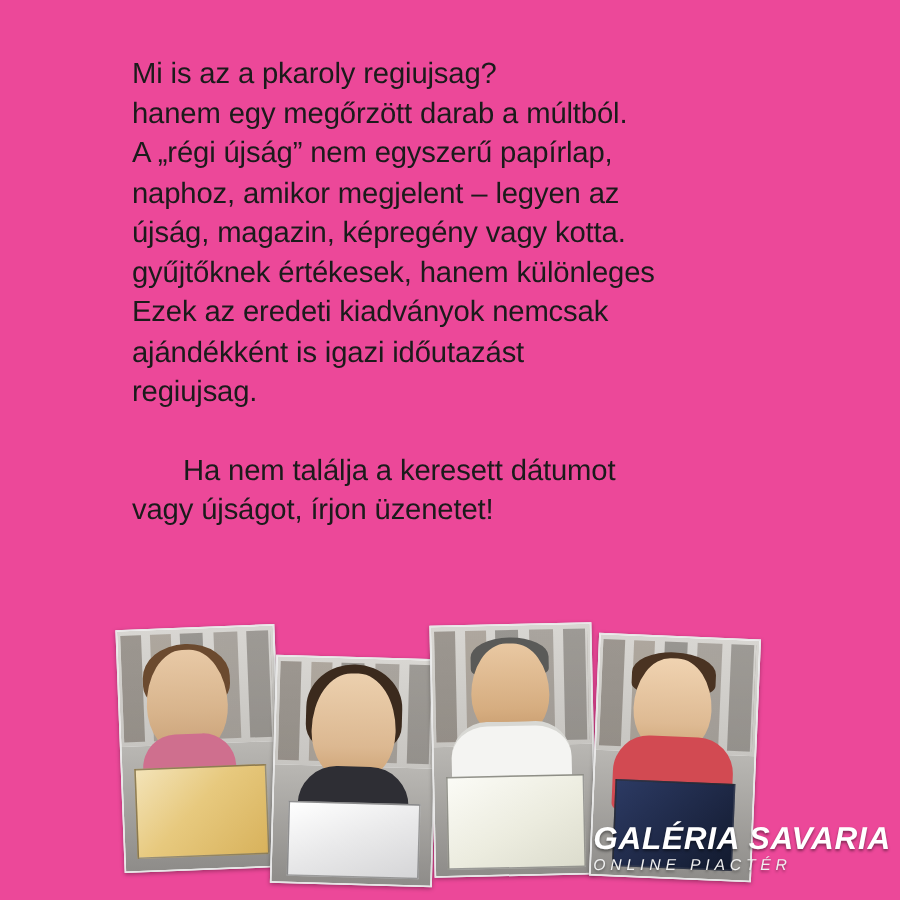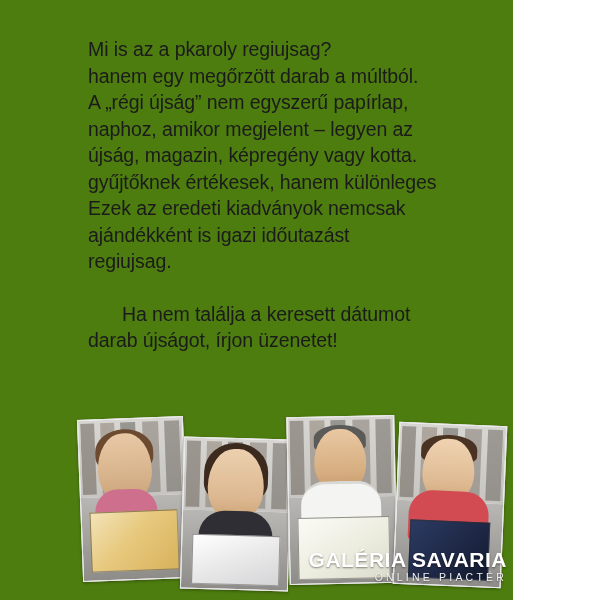--- a/index.html
+++ b/index.html
@@ -8,23 +8,23 @@
   }
   body {
     width: 600px;
     height: 600px;
     background: #ffffff;
     font-family: "Liberation Sans", sans-serif;
     overflow: hidden;
   }
   .page {
     position: relative;
-    width: 513px;
+    width: 600px;
     height: 600px;
-    background: #4d7c0f;
+    background: #ec4899;
     box-sizing: border-box;
   }
   .text-block {
     position: absolute;
     left: 88px;
     top: 36px;
     width: 470px;
   }
   .text-block p {
     margin: 0;
@@ -114,23 +114,23 @@
   #photo4 .person { left: 24px; top: 14px; width: 52px; height: 62px; background: linear-gradient(180deg,#f0d3b1 0%, #deba93 70%, #cfa678 100%); }
   #photo4 .hair { position:absolute; left: 22px; top: 10px; width: 56px; height: 28px; background:#4a3322; border-radius: 50% 50% 24% 24%; }
   #photo4 .shirt { position:absolute; left: 12px; top: 66px; width: 80px; height: 50px; background:#d24a52; border-radius: 24px 24px 4px 4px; }
   #photo4 .item { left: 14px; top: 96px; width: 78px; height: 56px; background: linear-gradient(135deg,#2c3a63 0%, #1d2744 60%, #121a2e 100%); }
 
   
   .watermark {
     position: absolute;
     right: 6px;
     bottom: 18px;
-    text-align: right;
     line-height: 1;
     pointer-events: none;
+    font-style: italic;
   }
   .watermark .wm-main {
     font-size: 21px;
     font-weight: 700;
     color: #ffffff;
     letter-spacing: 0.5px;
     text-shadow: 0 1px 2px rgba(0,0,0,0.45);
     font-family: "Liberation Sans", sans-serif;
   }
   .watermark .wm-sub {
@@ -152,21 +152,21 @@
     <p>hanem egy megőrzött darab a múltból.</p>
     <p>A „régi újság” nem egyszerű papírlap,</p>
     <p>naphoz, amikor megjelent – legyen az</p>
     <p>újság, magazin, képregény vagy kotta.</p>
     <p>gyűjtőknek értékesek, hanem különleges</p>
     <p>Ezek az eredeti kiadványok nemcsak</p>
     <p>ajándékként is igazi időutazást</p>
     <p>regiujsag.</p>
     <div class="para-gap"></div>
     <p class="indent">Ha nem találja a keresett dátumot</p>
-    <p>darab újságot, írjon üzenetet!</p>
+    <p>vagy újságot, írjon üzenetet!</p>
   </div>
 
   <div class="collage">
 
     <div class="photo" id="photo1">
       <div class="wall"></div>
       <div class="floor"></div>
       <div class="hair"></div>
       <div class="person"></div>
       <div class="shirt"></div>

